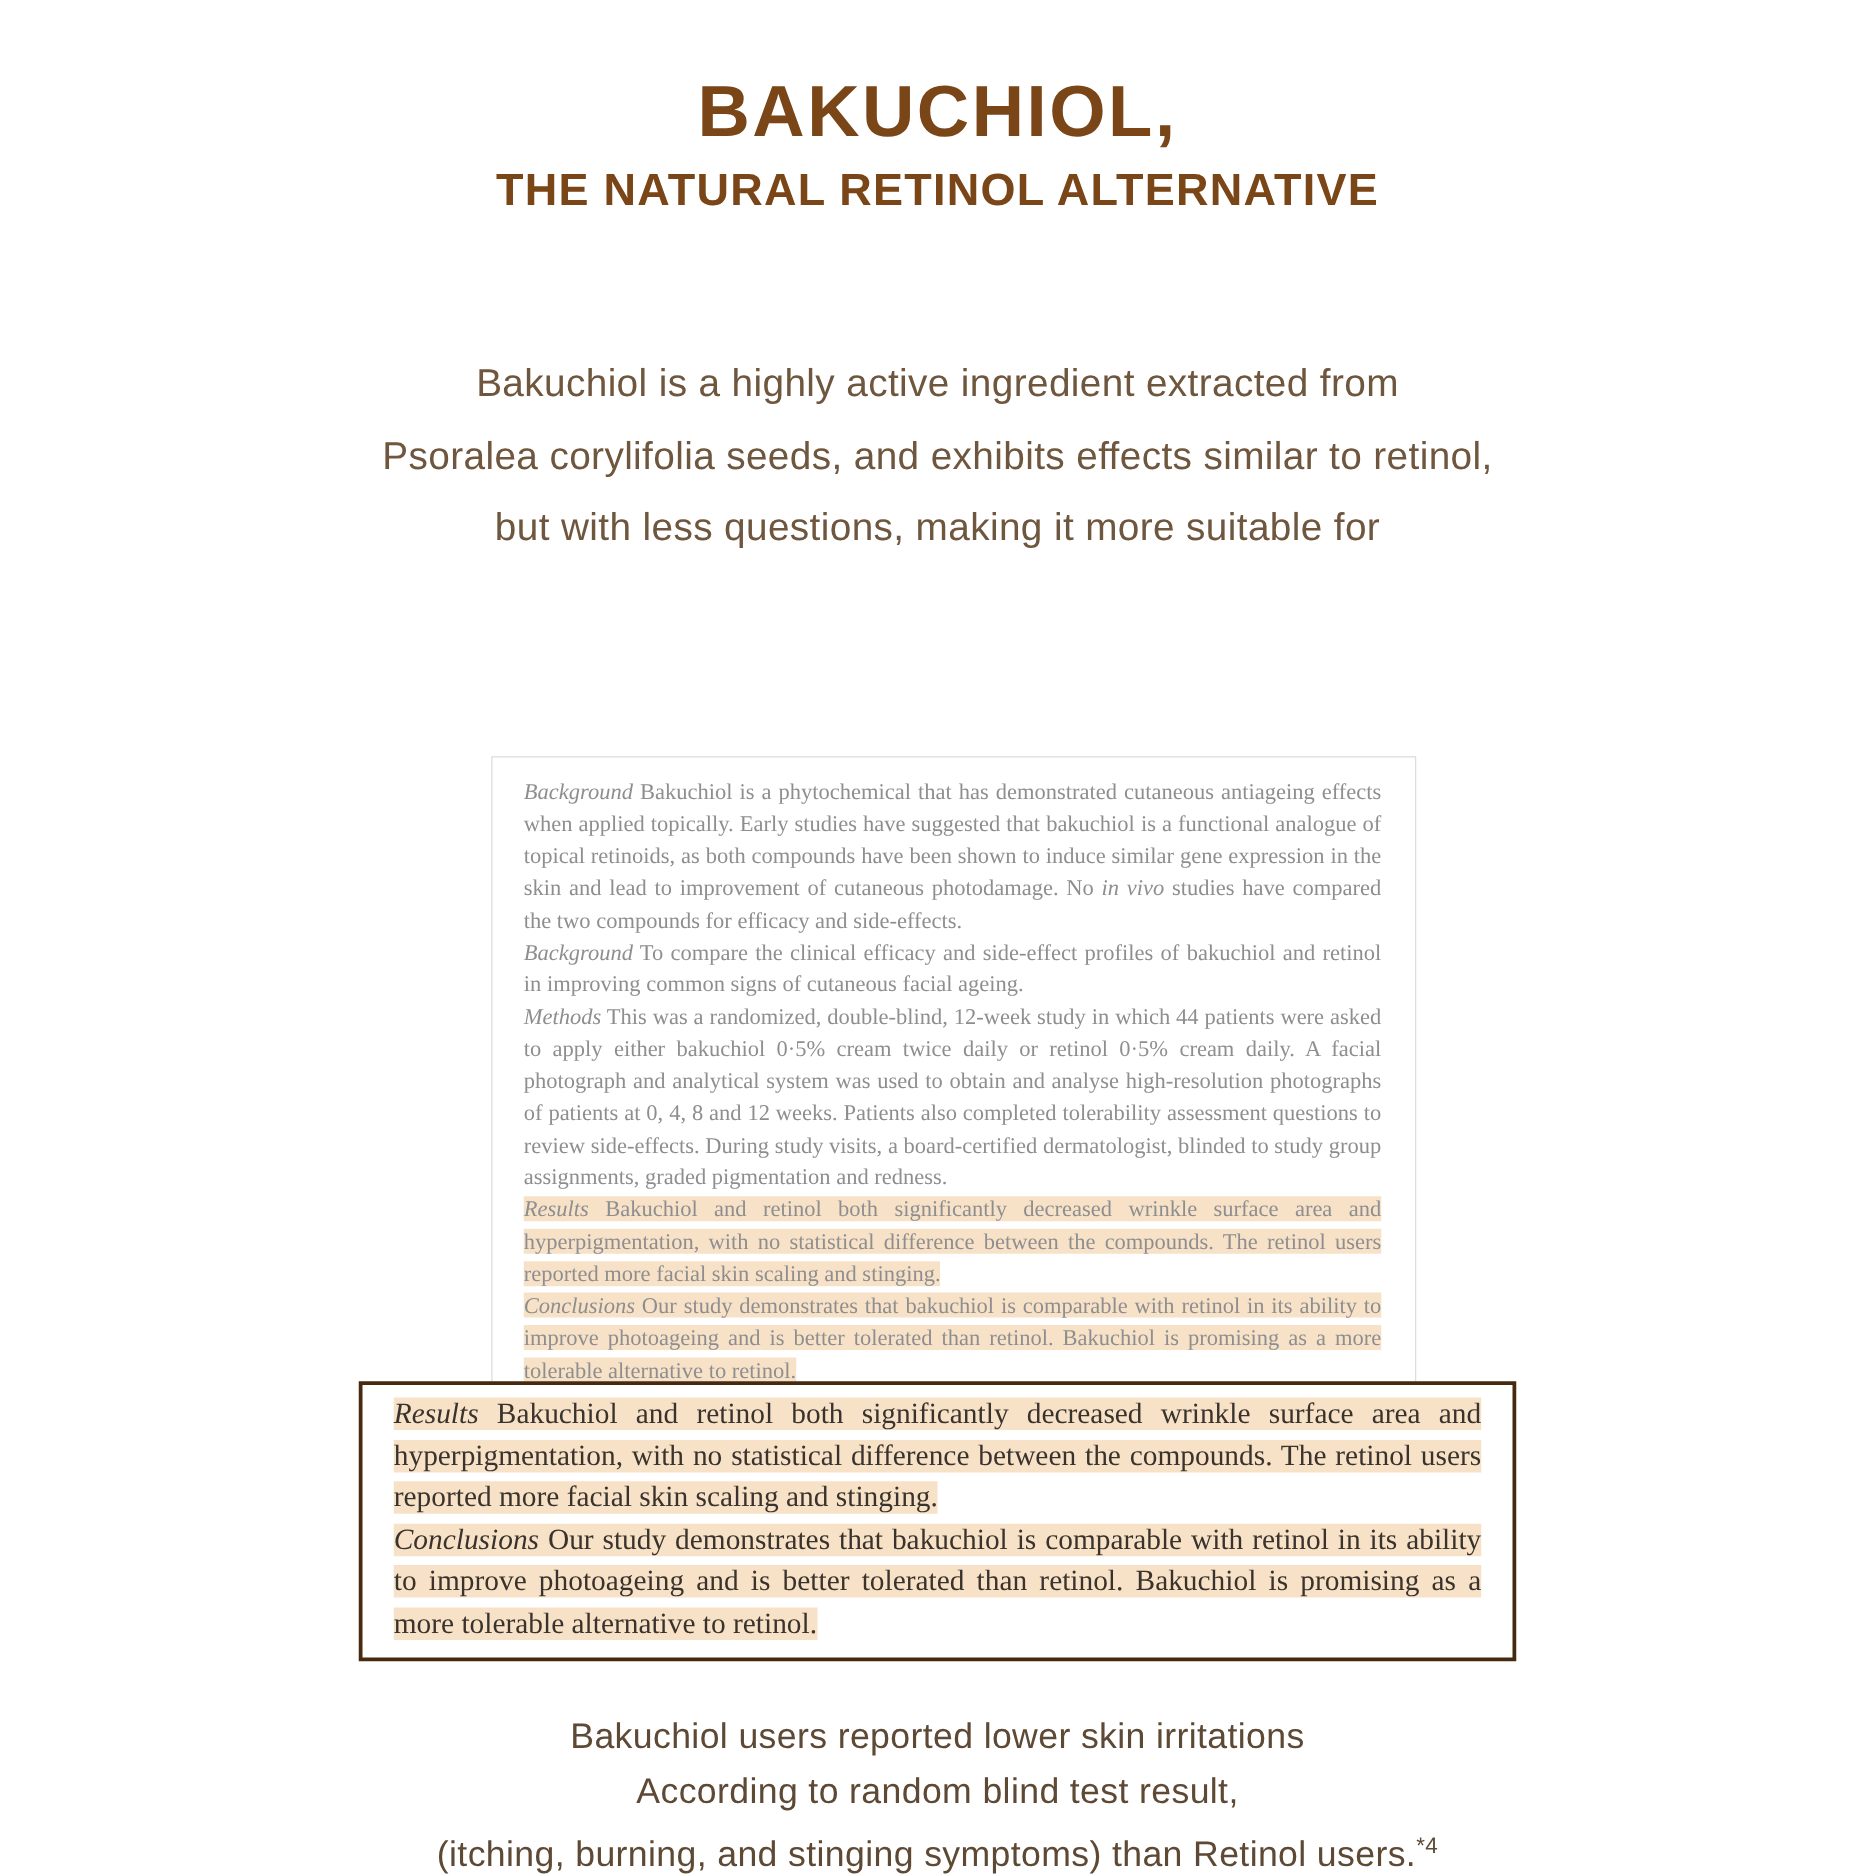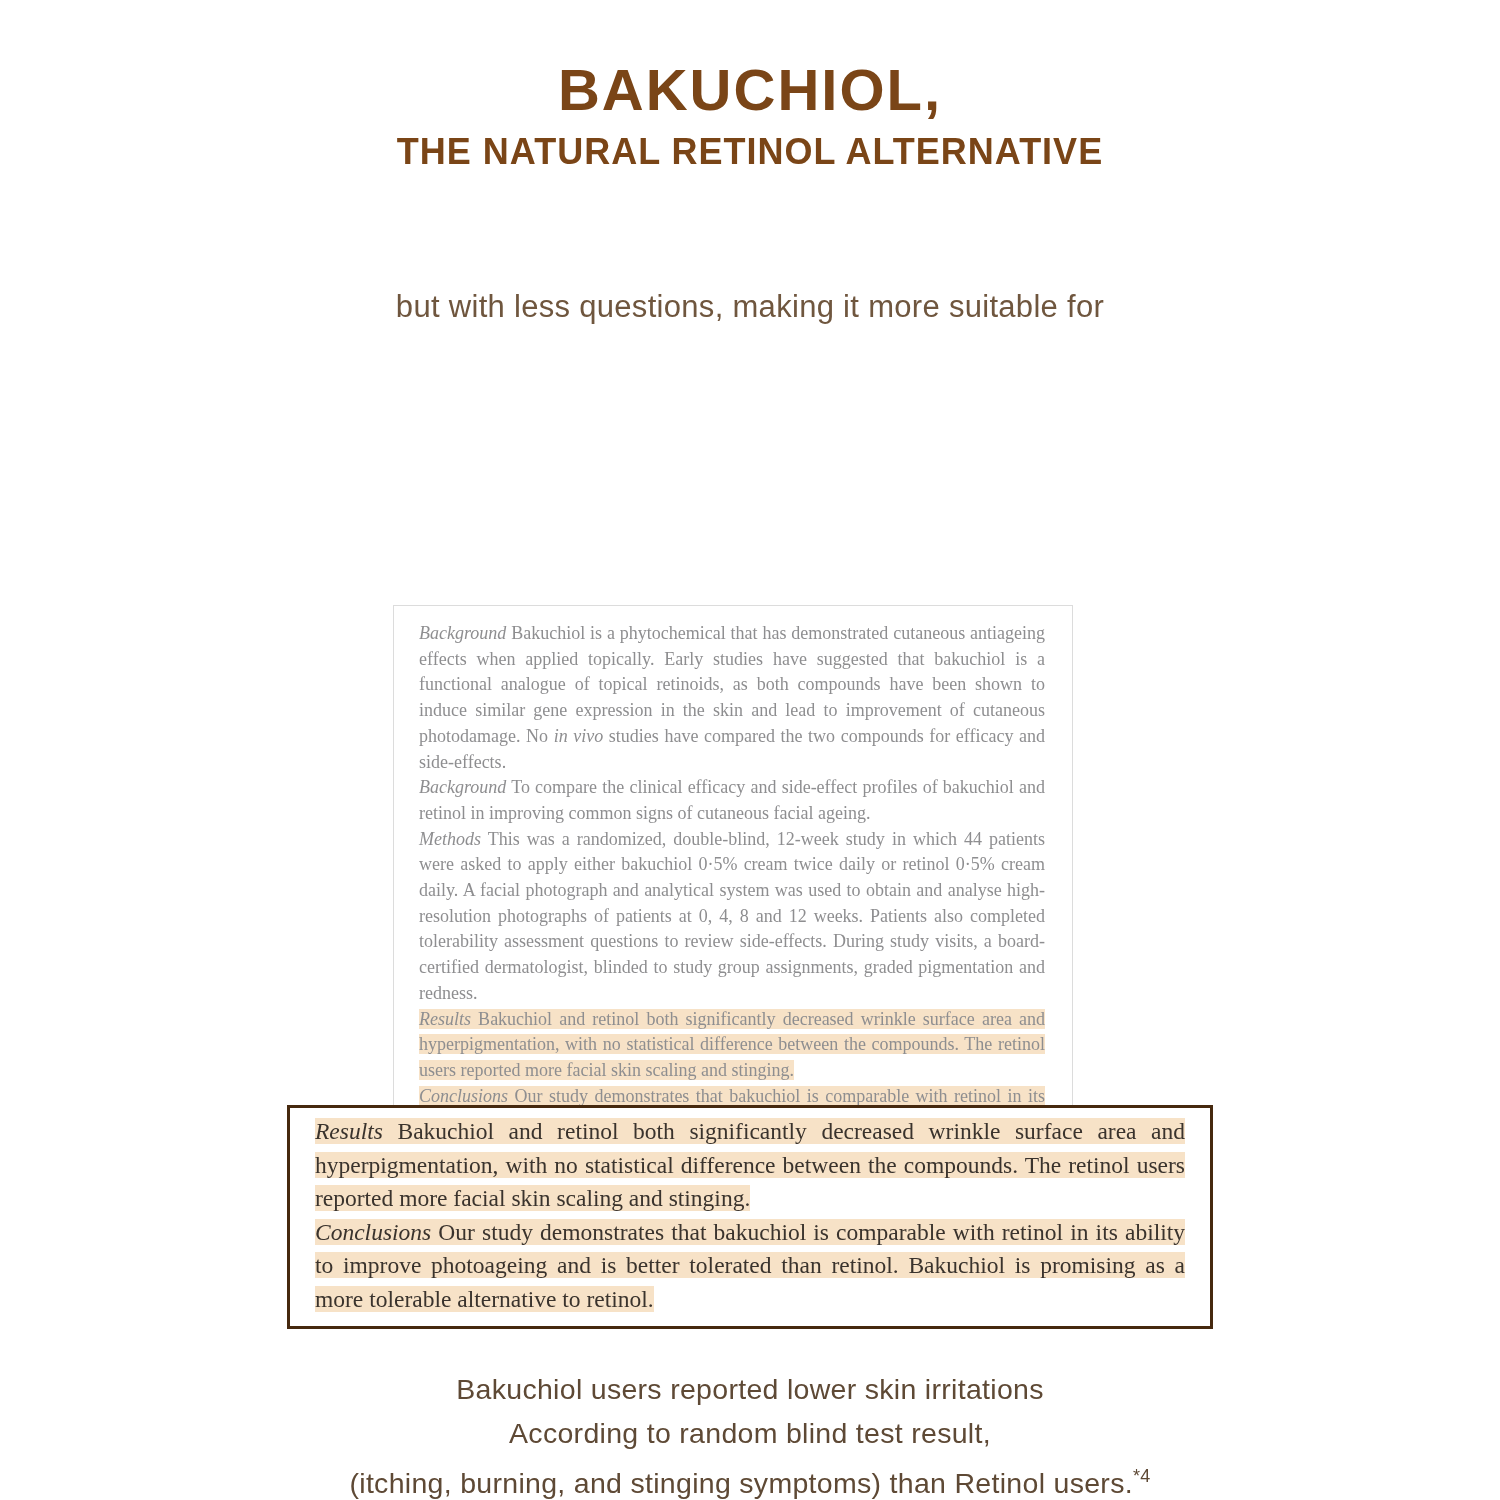--- a/index.html
+++ b/index.html
@@ -34,21 +34,21 @@
     position:absolute;top:246px;left:0;width:100%;
     text-align:center;
     color:var(--intro-brown,#6f563e);
     font-size:31px;
     line-height:57.5px;
     letter-spacing:0.3px;
   }
   
   .abstract{
     position:absolute;left:393px;top:573px;
-    width:680px;height:505px;
+    width:740px;height:505px;
     box-sizing:border-box;
     border:1px solid var(--abstract-border,#dcdcdc);
     background:#fff;
     padding:15px 27px 0 25px;
     overflow:hidden;
     font-family:"Liberation Serif","DejaVu Serif",serif;
     font-size:18px;
     line-height:25.7px;
     color:var(--abstract-gray,#8e8e90);
     text-align:justify;
@@ -89,20 +89,22 @@
 <body>
 
 <div class="page">
 
   <header class="header">
     <h1 class="title">BAKUCHIOL,</h1>
     <h2 class="subtitle">THE NATURAL RETINOL ALTERNATIVE</h2>
   </header>
 
   <div class="intro" id="intro">
+      <div>Bakuchiol is a highly active ingredient extracted from</div>
+      <div>Psoralea corylifolia seeds, and exhibits effects similar to retinol,</div>
       <div>but with less questions, making it more suitable for</div>
     </div>
 
   <section class="abstract" id="abstract">
       <p><span><i class="plabel">Background</i> Bakuchiol is a phytochemical that has demonstrated cutaneous antiageing effects when applied topically. Early studies have suggested that bakuchiol is a functional analogue of topical retinoids, as both compounds have been shown to induce similar gene expression in the skin and lead to improvement of cutaneous photodamage. No <i>in vivo</i> studies have compared the two compounds for efficacy and side-effects.</span></p>
       <p><span><i class="plabel">Background</i> To compare the clinical efficacy and side-effect profiles of bakuchiol and retinol in improving common signs of cutaneous facial ageing.</span></p>
       <p><span><i class="plabel">Methods</i> This was a randomized, double-blind, 12-week study in which 44 patients were asked to apply either bakuchiol 0·5% cream twice daily or retinol 0·5% cream daily. A facial photograph and analytical system was used to obtain and analyse high-resolution photographs of patients at 0, 4, 8 and 12 weeks. Patients also completed tolerability assessment questions to review side-effects. During study visits, a board-certified dermatologist, blinded to study group assignments, graded pigmentation and redness.</span></p>
       <p><span class="hl"><i class="plabel">Results</i> Bakuchiol and retinol both significantly decreased wrinkle surface area and hyperpigmentation, with no statistical difference between the compounds. The retinol users reported more facial skin scaling and stinging.</span></p>
       <p><span class="hl"><i class="plabel">Conclusions</i> Our study demonstrates that bakuchiol is comparable with retinol in its ability to improve photoageing and is better tolerated than retinol. Bakuchiol is promising as a more tolerable alternative to retinol.</span></p>
     </section>

